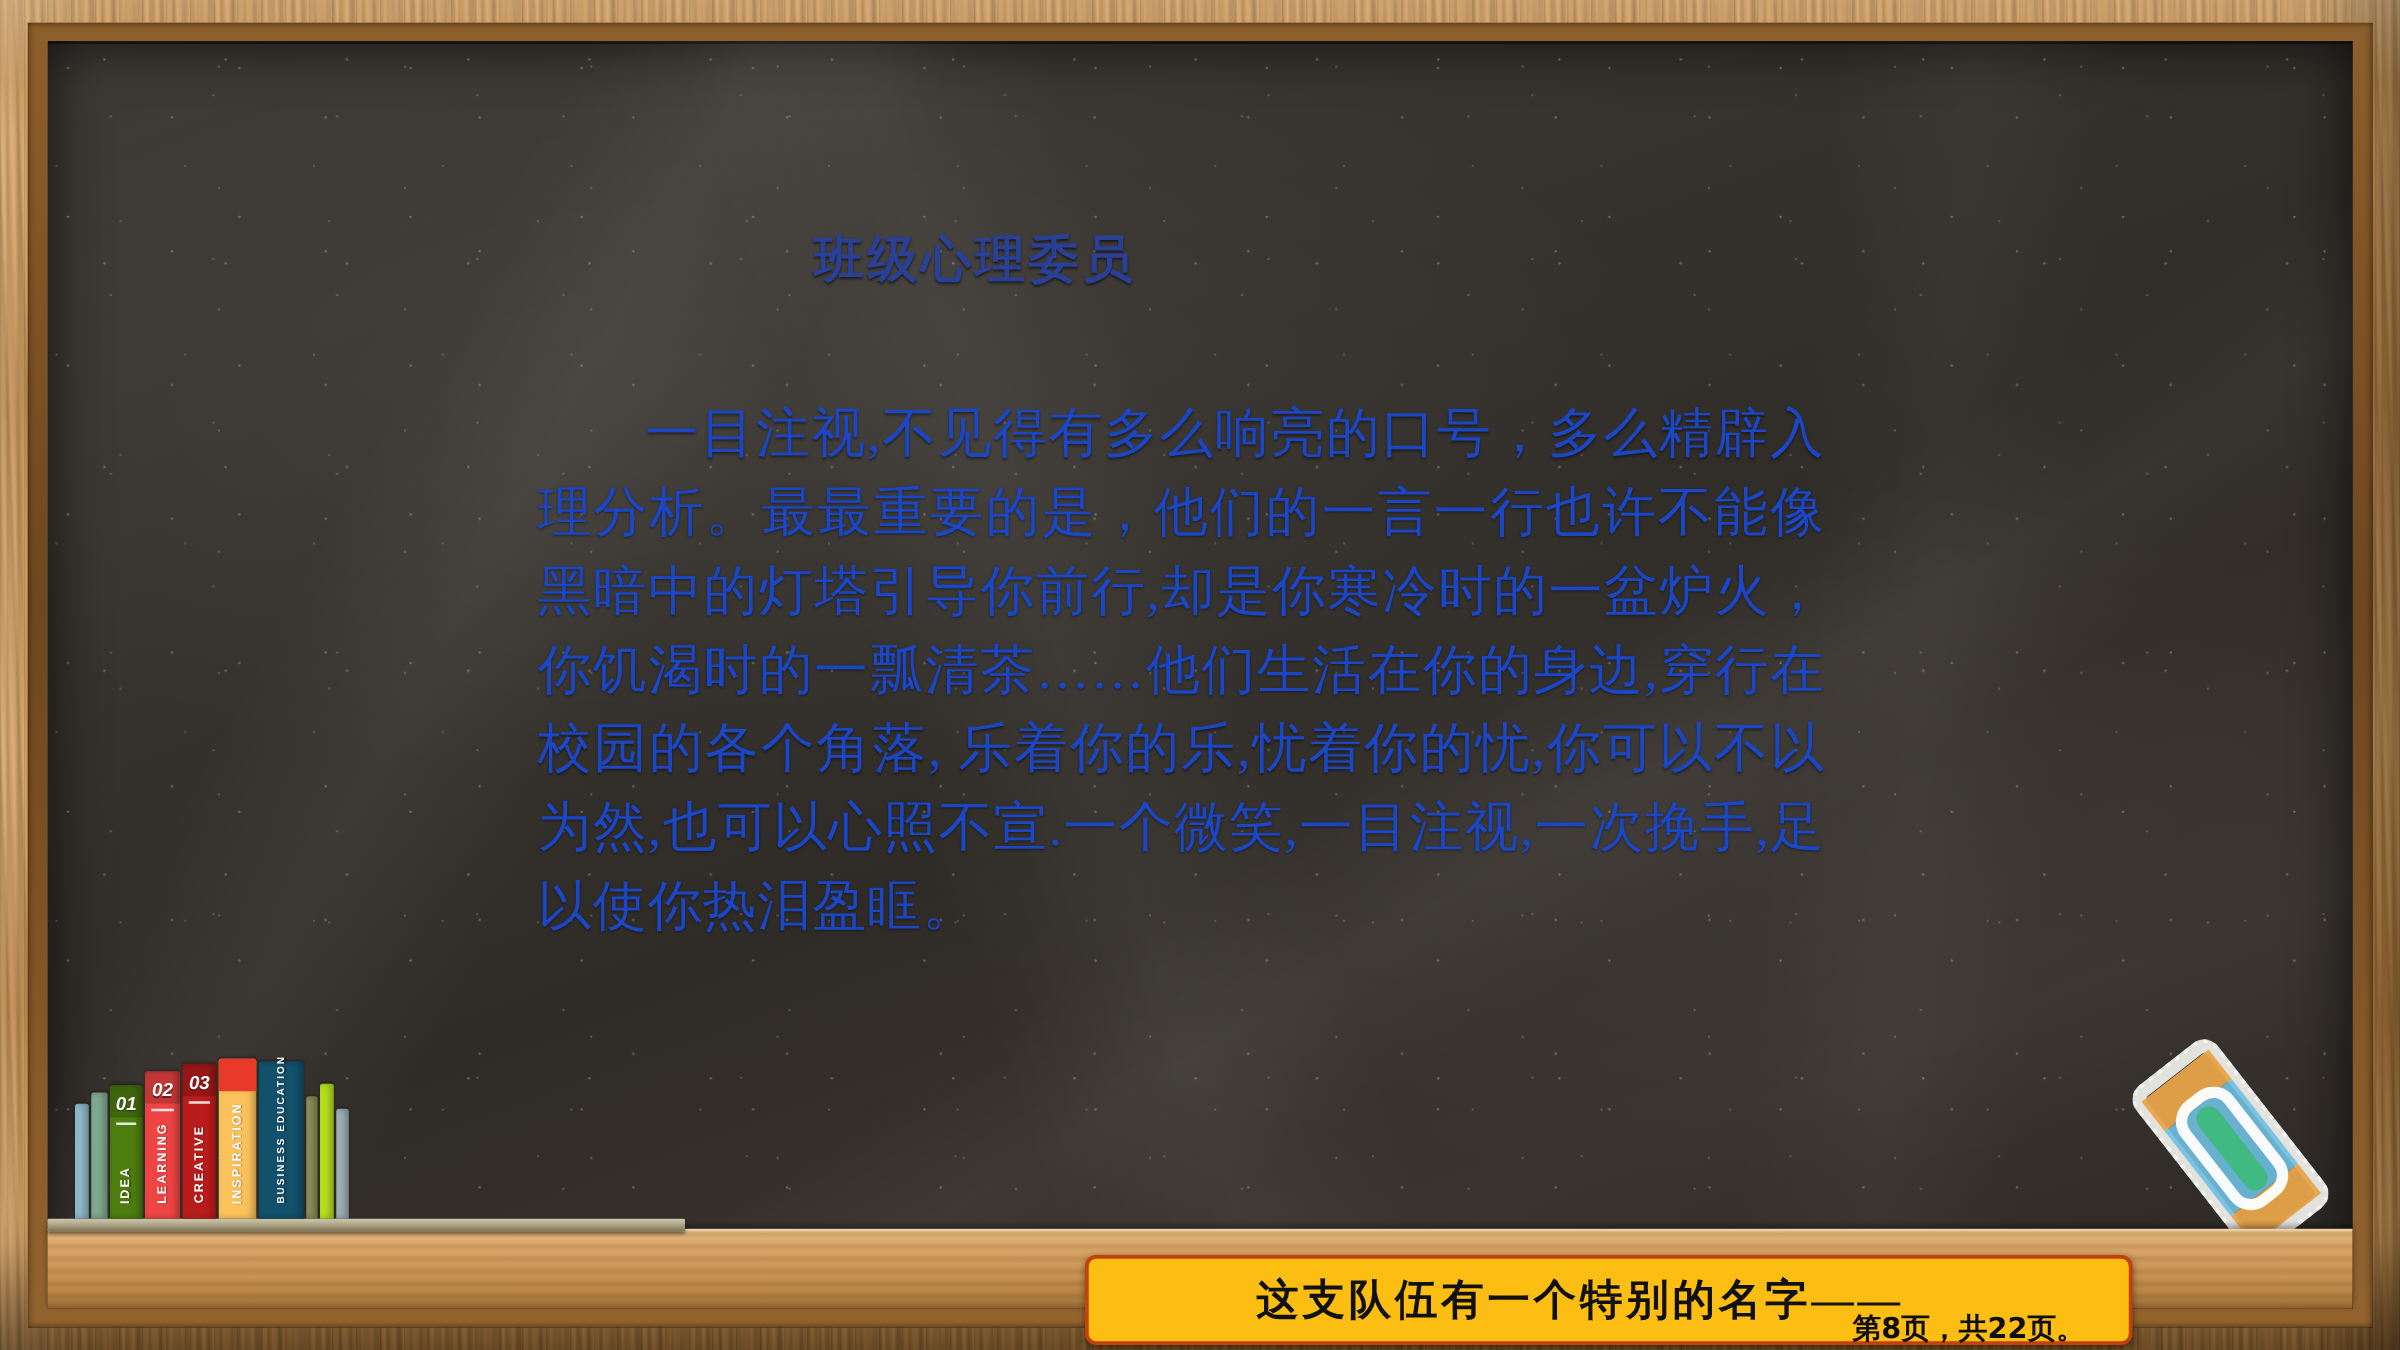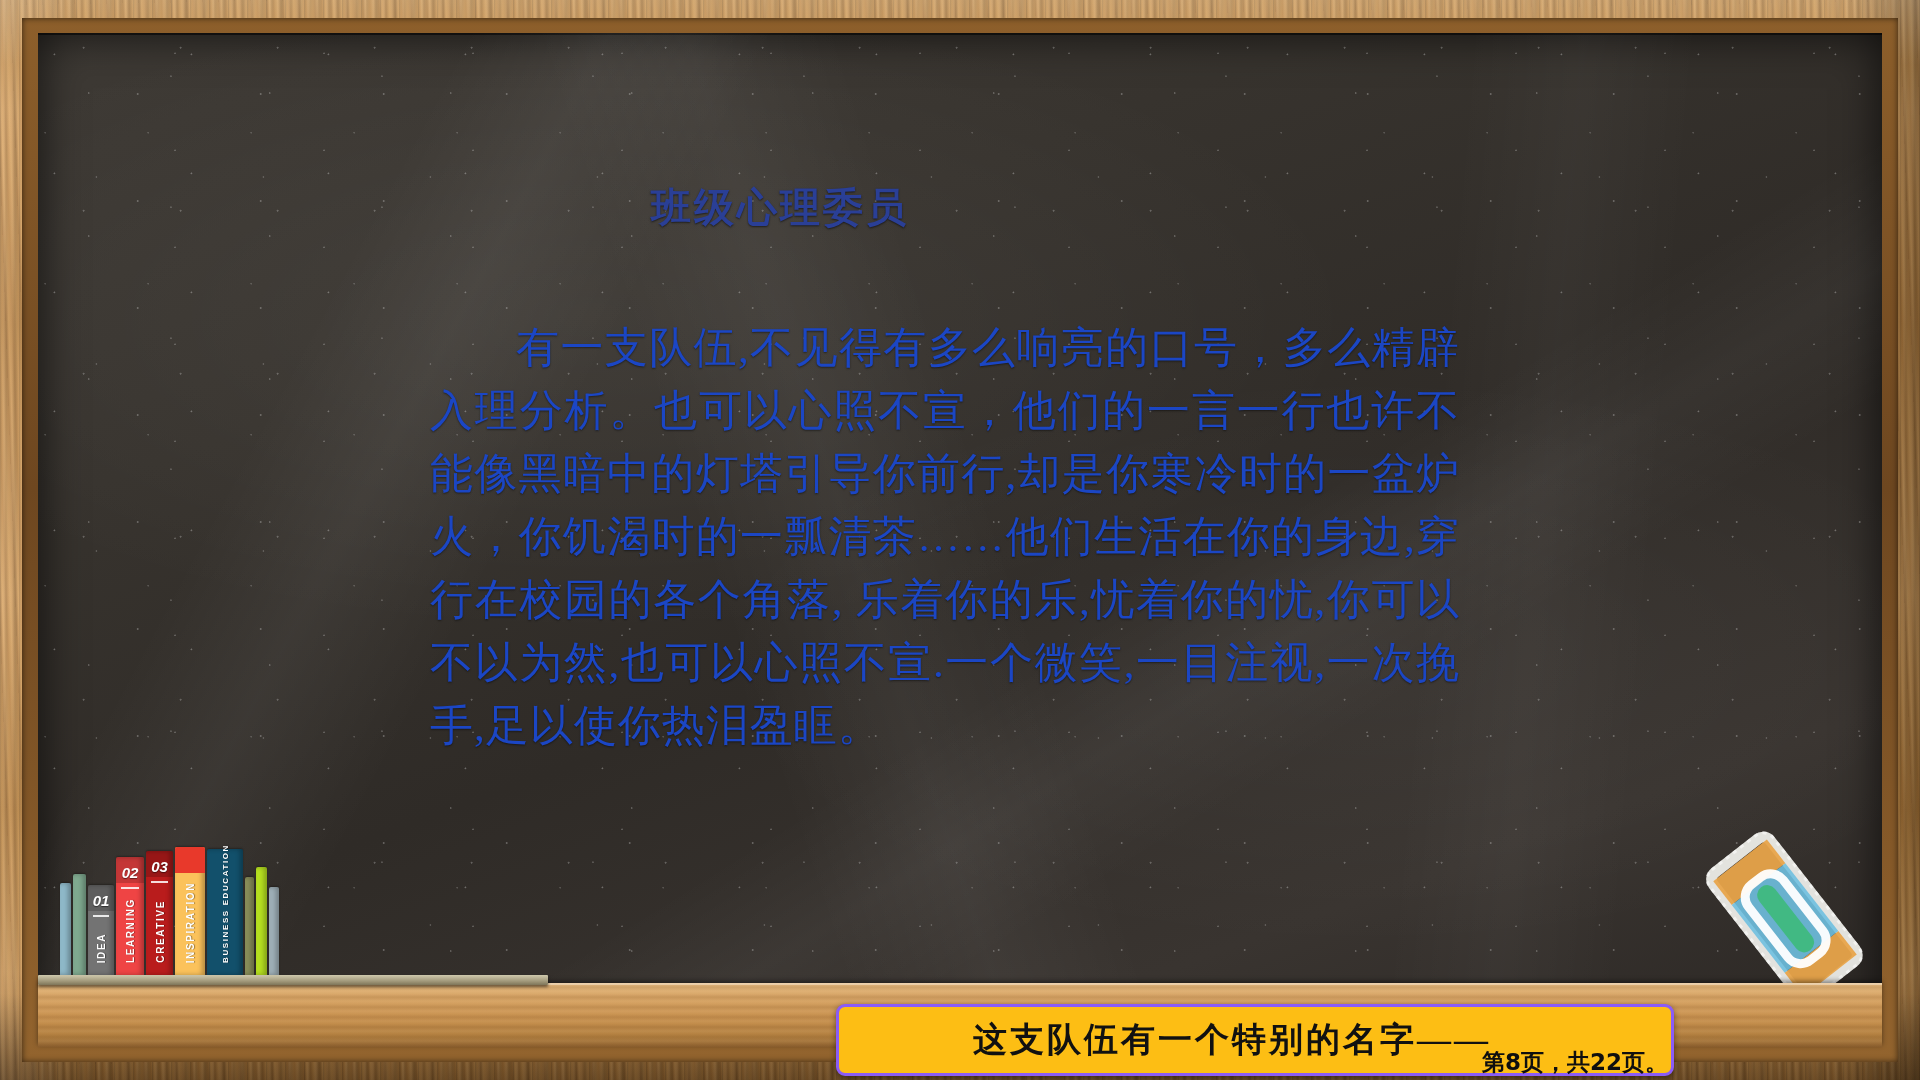--- a/index.html
+++ b/index.html
@@ -230,26 +230,26 @@
     right: 42px;
     bottom: 68px;
     width: 190px;
     height: 190px;
     pointer-events: none;
   }
 
   
   .caption-banner {
     position: absolute;
-    left: 836px;
+    left: 868px;
     bottom: 4px;
     width: 832px;
     height: 66px;
     background: #fdbe14;
-    border: 3px solid #8b5cf6;
+    border: 3px solid #c2410c;
     border-radius: 9px;
     display: flex;
     align-items: center;
     justify-content: center;
     box-shadow: 0 2px 6px rgba(0,0,0,0.45);
   }
   .caption-text {
     color: #111;
     font-family: "Liberation Serif", "DejaVu Serif", serif;
     font-size: 34px;
@@ -277,21 +277,21 @@
   <div class="wood-frame"></div>
   <div class="frame-bevel"></div>
 
   <div class="board">
     <div class="board-smudge"></div>
     <div class="board-dust"></div>
   </div>
 
   <div class="slide-title">班级心理委员</div>
 
-  <div class="body-copy">有一支队伍,不见得有多么响亮的口号，多么精辟入理分析。也可以心照不宣，他们的一言一行也许不能像黑暗中的灯塔引导你前行,却是你寒冷时的一盆炉火，你饥渴时的一瓢清茶……他们生活在你的身边,穿行在校园的各个角落, 乐着你的乐,忧着你的忧,你可以不以为然,也可以心照不宣.一个微笑,一目注视,一次挽手,足以使你热泪盈眶。</div>
+  <div class="body-copy">一目注视,不见得有多么响亮的口号，多么精辟入理分析。最最重要的是，他们的一言一行也许不能像黑暗中的灯塔引导你前行,却是你寒冷时的一盆炉火，你饥渴时的一瓢清茶……他们生活在你的身边,穿行在校园的各个角落, 乐着你的乐,忧着你的忧,你可以不以为然,也可以心照不宣.一个微笑,一目注视,一次挽手,足以使你热泪盈眶。</div>
 
   <div class="chalk-smear"></div>
 
   <div class="chalk-pencil">
     <svg viewBox="0 0 190 190" width="190" height="190" aria-hidden="true">
       <g transform="rotate(-38 95 95)">
 
         <rect x="60" y="18" width="72" height="156" rx="9" fill="none" stroke="#f2f2ee" stroke-width="11" opacity="0.92"></rect>
 
         <path d="M62 24 h68 v30 h-68 z" fill="#e8a44a" opacity="0.95"></path>
@@ -308,21 +308,21 @@
       </g>
     </svg>
   </div>
 
   <div class="ledge"></div>
   <div class="ledge-lip"></div>
 
   <div class="books" id="books-row">
       <div class="book" style="width: 11px; height: 92px; background: rgb(143, 185, 201);"></div>
       <div class="book" style="width: 13px; height: 101px; background: rgb(127, 169, 143);"></div>
-      <div class="book" style="width: 26px; height: 90px; background: #737373;">
+      <div class="book" style="width: 26px; height: 107px; background: #4d7c0f;">
         <div class="book-cap" style="background: rgba(0, 0, 0, 0.18);"></div>
         <div class="book-num">01</div>
         <div class="book-rule" style="top: 30px;"></div>
         <div class="book-label">IDEA</div>
       </div>
       <div class="book" style="width: 28px; height: 118px; background: #ef4444;">
         <div class="book-cap" style="background: rgba(0, 0, 0, 0.18);"></div>
         <div class="book-num">02</div>
         <div class="book-rule" style="top: 30px;"></div>
         <div class="book-label">LEARNING</div>

